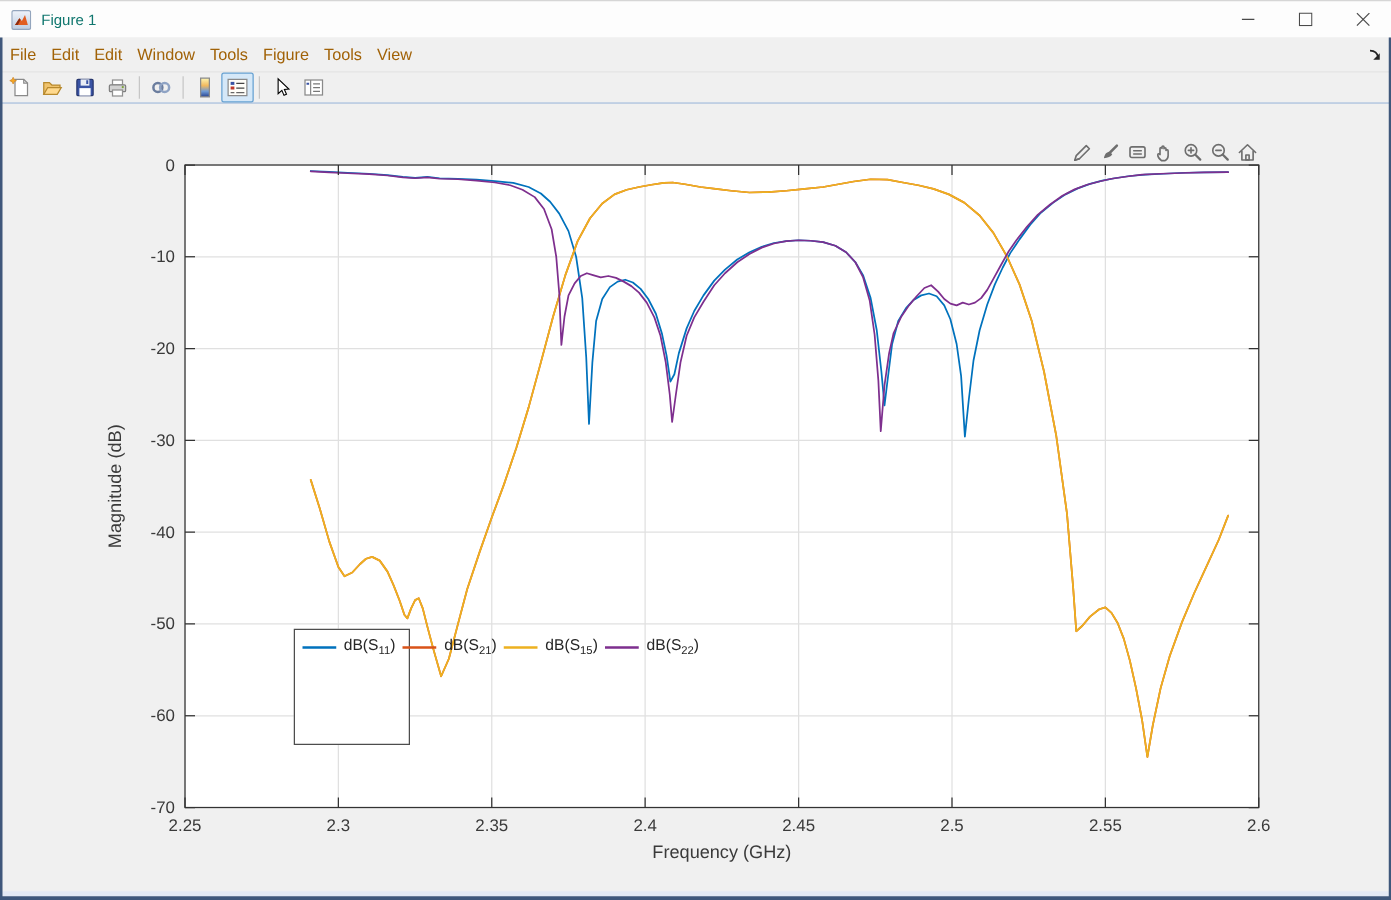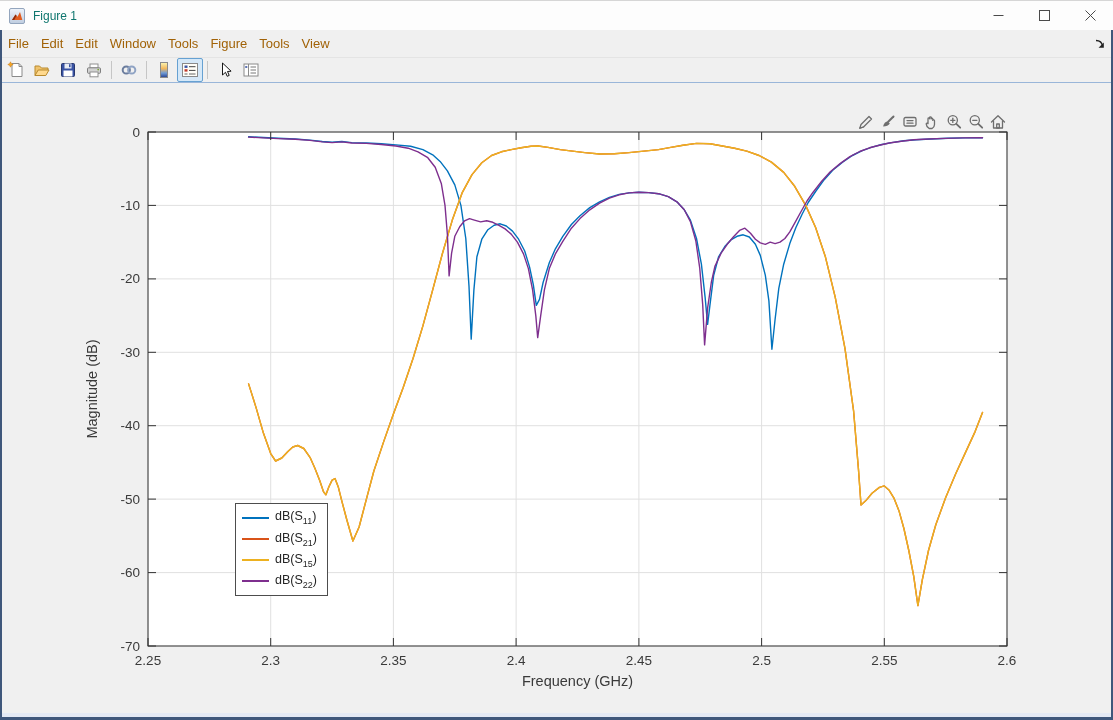--- a/index.html
+++ b/index.html
@@ -29,21 +29,21 @@
   .canvas{position:absolute;left:0;top:83px;width:1113px;height:634px;background:#f0f0f0;}
   .canvas svg.plot{position:absolute;left:0;top:0;}
   .tick{font-family:"Liberation Sans",sans-serif;font-size:13.5px;fill:#3a3a3a;}
   .axlabel{font-family:"Liberation Sans",sans-serif;font-size:14.5px;fill:#3a3a3a;}
   
   .axtools{position:absolute;top:29px;right:106px;display:flex;gap:3px;}
   .axbtn{width:19px;height:19px;display:flex;align-items:center;justify-content:center;}
   .axbtn svg{stroke:#6e6e6e;fill:none;stroke-width:1.3;stroke-linecap:round;stroke-linejoin:round;}
   
   .legend{position:absolute;left:235px;top:420px;width:93px;height:93px;background:#ffffff;
-          border:1px solid #4d4d4d;box-sizing:border-box;display:flex;flex-direction:column;justify-content:space-around;padding:3px 0;}
+          border:1px solid #4d4d4d;box-sizing:border-box;display:flex;flex-direction:row;justify-content:space-around;padding:3px 0;}
   .legend-row{display:flex;align-items:center;height:21px;}
   .legend-swatch{width:27px;height:2px;margin-left:6px;flex:0 0 27px;}
   .legend-label{margin-left:6px;font-size:12.5px;color:#262626;white-space:nowrap;}
   .legend-label sub{font-size:9px;}
   
   .b-left,.b-right,.b-bottom,.b-inner{position:absolute;background:#3f577b;}
   .b-left{left:0;top:30px;bottom:0;width:2px;}
   .b-right{right:0;top:30px;bottom:0;width:2px;}
   .b-bottom{left:0;right:0;bottom:0;height:3px;}
   .b-inner{left:2px;right:2px;bottom:3px;height:4px;background:#e4e9f4;}

